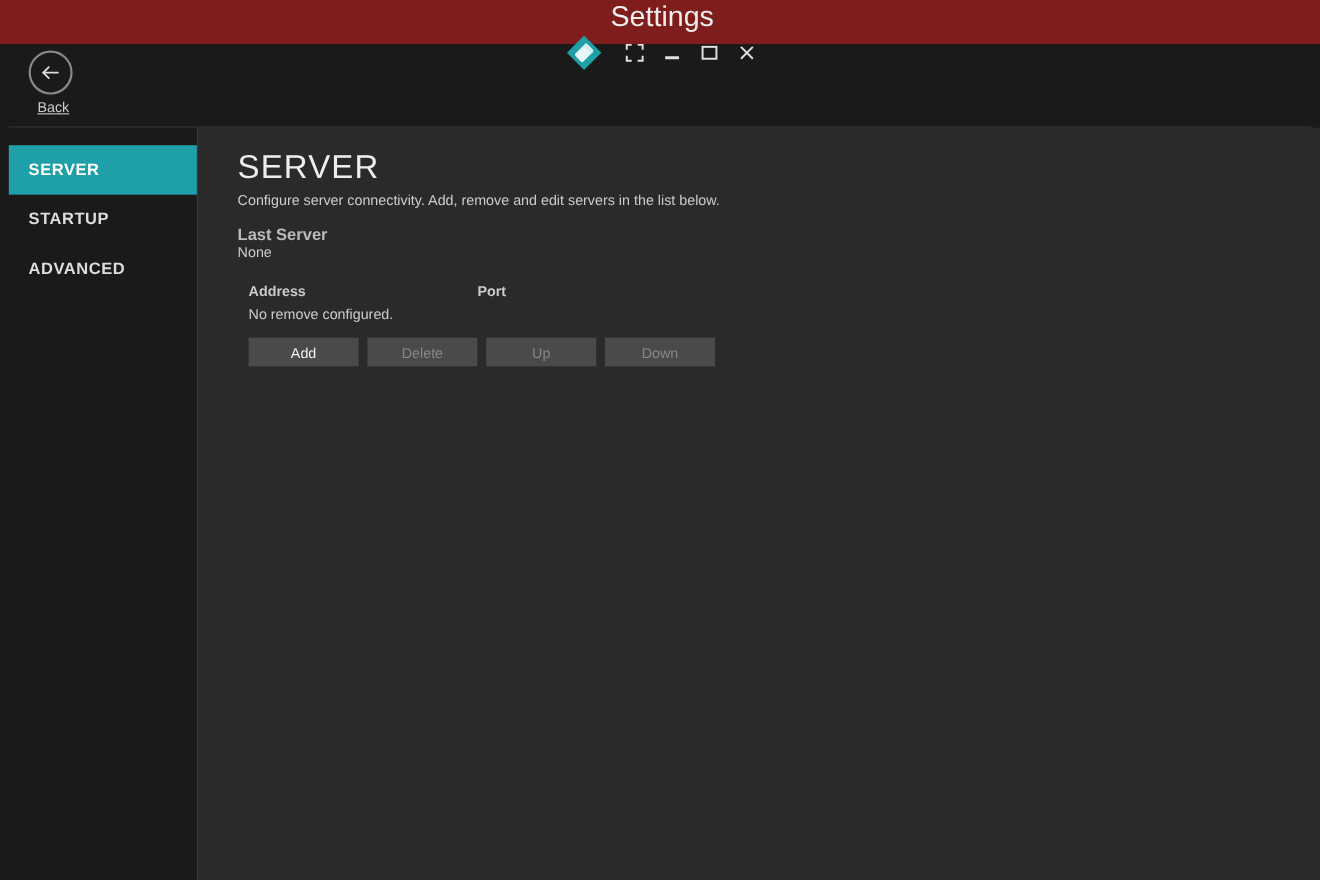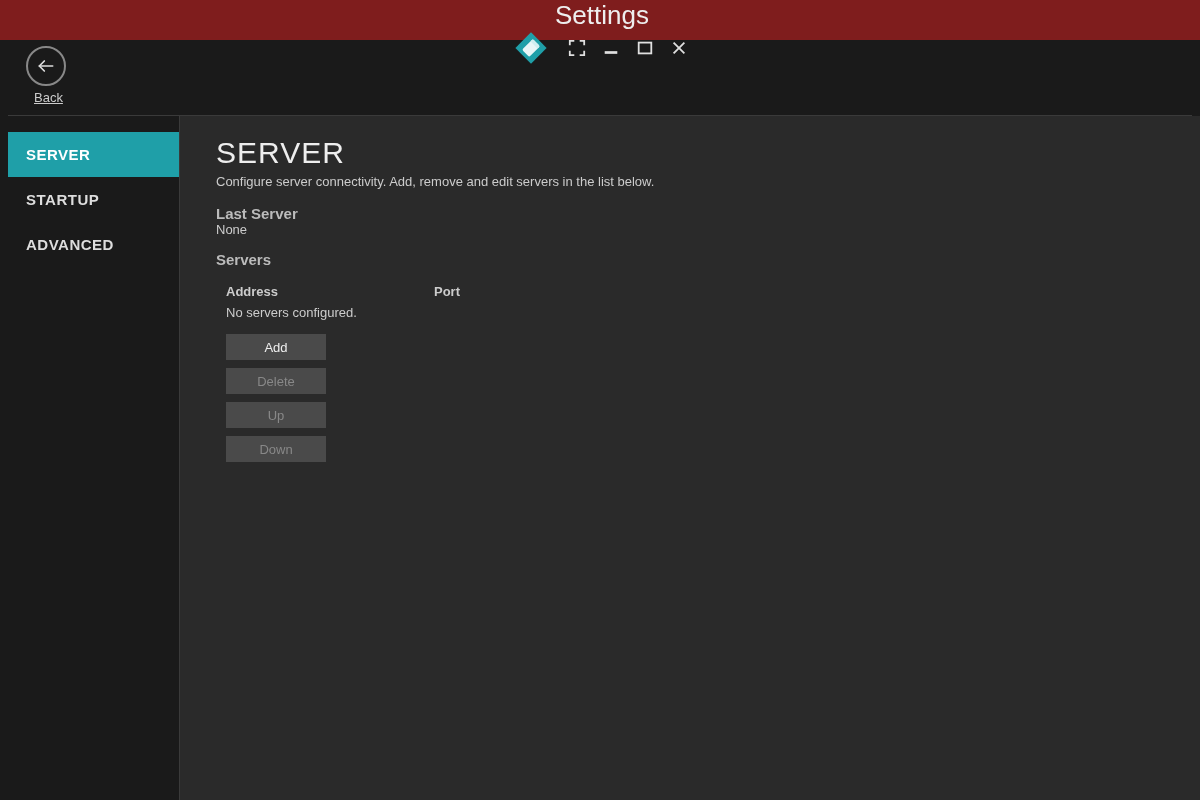--- a/index.html
+++ b/index.html
@@ -126,21 +126,20 @@
   .col-address { width: 195px; }
   .col-port { width: 150px; }
   .table-empty {
     font-size: 13px;
     color: #ccc;
     margin-bottom: 14px;
   }
   .button-row {
     display: flex;
     gap: 8px;
-    flex-direction: column;
   }
   .btn {
     width: 100px;
     height: 26px;
     background: #4a4a4a;
     color: #eee;
     border: none;
     font-size: 13px;
     cursor: pointer;
     display: flex;
@@ -213,28 +212,27 @@
     <div class="sidebar-item">ADVANCED</div>
   </div>
 
   <div class="main">
     <div class="page-title">SERVER</div>
     <div class="page-desc">Configure server connectivity. Add, remove and edit servers in the list below.</div>
 
     <div class="section-label">Last Server</div>
     <div class="section-value">None</div>
 
-    <div class="section-label">Servers</div>
 
     <div class="table-wrap">
       <div class="table-head">
         <div class="col-address">Address</div>
         <div class="col-port">Port</div>
       </div>
-      <div class="table-empty">No servers configured.</div>
+      <div class="table-empty">No remove configured.</div>
 
       <div class="button-row">
         <button class="btn">Add</button>
         <button class="btn disabled">Delete</button>
         <button class="btn disabled">Up</button>
         <button class="btn disabled">Down</button>
       </div>
     </div>
   </div>
 </div>

